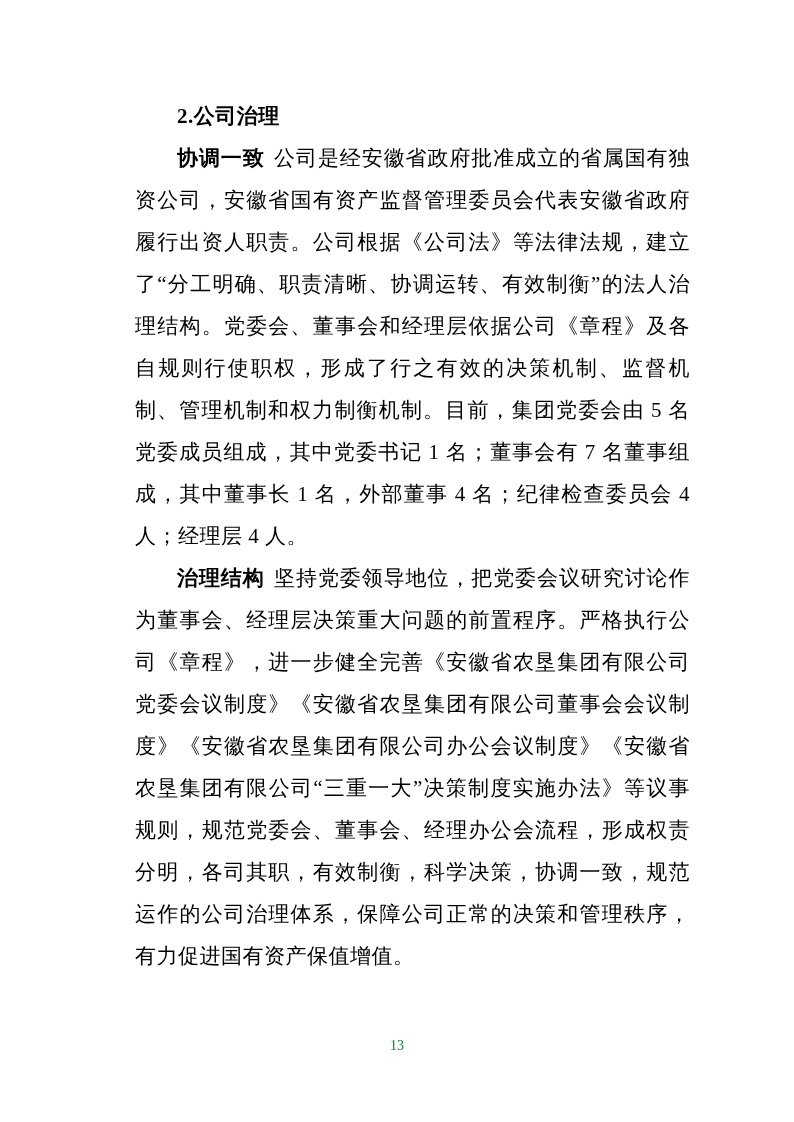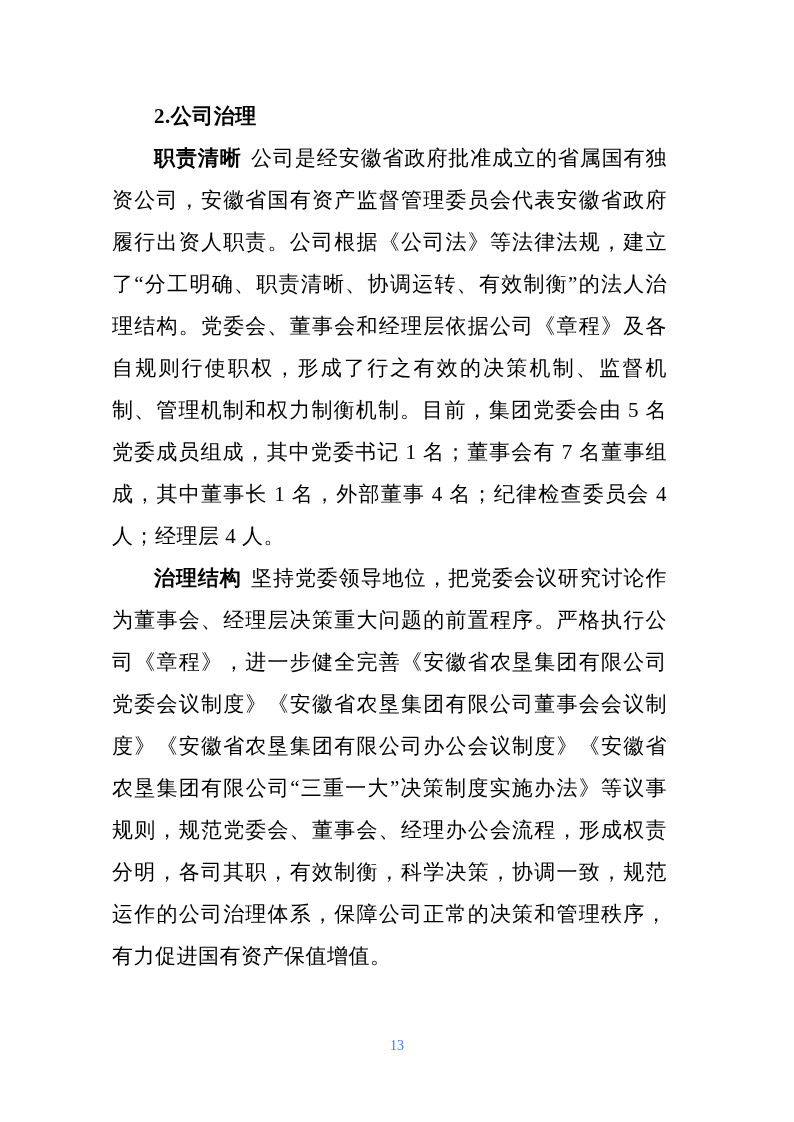--- a/index.html
+++ b/index.html
@@ -11,21 +11,21 @@
     position: relative;
     width: 794px;
     height: 1122px;
     background: #ffffff;
     overflow: hidden;
     font-family: "Liberation Serif", "DejaVu Serif", serif;
     color: #000000;
   }
   .content {
     position: absolute;
-    left: 112px;
+    left: 135px;
     top: 95px;
     width: 555px;
     font-size: 21px;
     line-height: 42px;
     text-align: justify;
     text-justify: inter-character;
     letter-spacing: 0.5px;
   }
   .content p {
     margin: 0;
@@ -41,32 +41,32 @@
   }
   .page-number {
     position: absolute;
     left: 0;
     top: 1036px;
     width: 100%;
     text-align: center;
     font-size: 14px;
     line-height: 20px;
     font-family: "Liberation Serif", "DejaVu Serif", serif;
-    color: #3b82f6;
+    color: #15803d;
   }
 </style>
 </head>
 <body>
 
 <div class="page">
   <div class="content">
 
     <p class="heading">2.公司治理</p>
 
-    <p class="para"><span class="lead">职责清晰</span><span>公司是经安徽省政府批准成立的省属国有独资公司，安徽省国有资产监督管理委员会代表安徽省政府履行出资人职责。公司根据《公司法》等法律法规，建立了“分工明确、职责清晰、协调运转、有效制衡”的法人治理结构。党委会、董事会和经理层依据公司《章程》及各自规则行使职权，形成了行之有效的决策机制、监督机制、管理机制和权力制衡机制。目前，集团党委会由 5 名党委成员组成，其中党委书记 1 名；董事会有 7 名董事组成，其中董事长 1 名，外部董事 4 名；纪律检查委员会 4 人；经理层 4 人。</span></p>
+    <p class="para"><span class="lead">协调一致</span><span>公司是经安徽省政府批准成立的省属国有独资公司，安徽省国有资产监督管理委员会代表安徽省政府履行出资人职责。公司根据《公司法》等法律法规，建立了“分工明确、职责清晰、协调运转、有效制衡”的法人治理结构。党委会、董事会和经理层依据公司《章程》及各自规则行使职权，形成了行之有效的决策机制、监督机制、管理机制和权力制衡机制。目前，集团党委会由 5 名党委成员组成，其中党委书记 1 名；董事会有 7 名董事组成，其中董事长 1 名，外部董事 4 名；纪律检查委员会 4 人；经理层 4 人。</span></p>
 
     <p class="para"><span class="lead">治理结构</span><span>坚持党委领导地位，把党委会议研究讨论作为董事会、经理层决策重大问题的前置程序。严格执行公司《章程》，进一步健全完善《安徽省农垦集团有限公司党委会议制度》《安徽省农垦集团有限公司董事会会议制度》《安徽省农垦集团有限公司办公会议制度》《安徽省农垦集团有限公司“三重一大”决策制度实施办法》等议事规则，规范党委会、董事会、经理办公会流程，形成权责分明，各司其职，有效制衡，科学决策，协调一致，规范运作的公司治理体系，保障公司正常的决策和管理秩序，有力促进国有资产保值增值。</span></p>
 
 
   </div>
 
   <div class="page-number">13</div>
 </div>
 
 </body></html>

